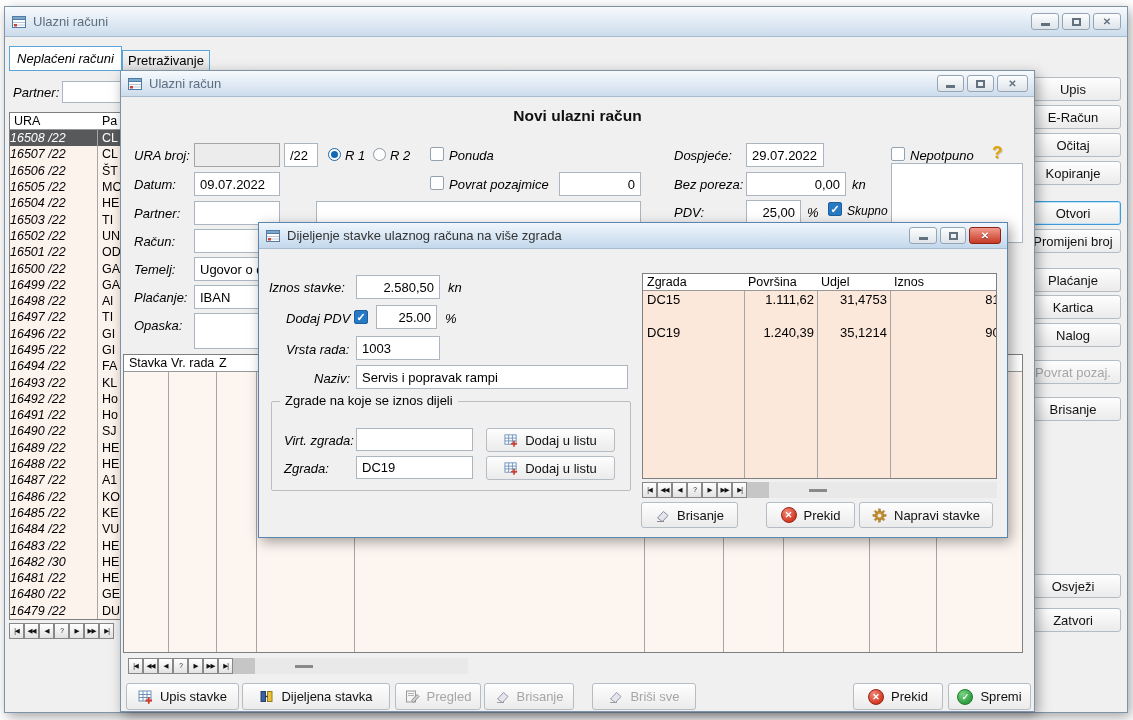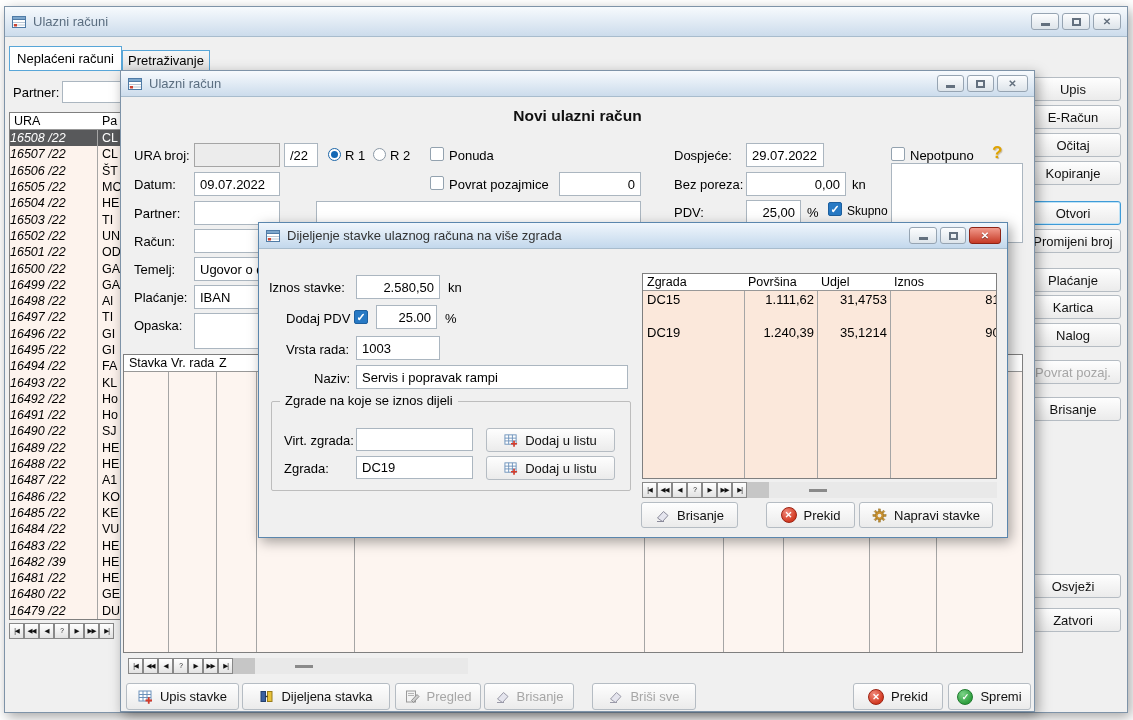--- a/index.html
+++ b/index.html
@@ -18,21 +18,21 @@
   .wbtn { width:28px; height:17px; background:linear-gradient(#fcfdfe,#dde4ea);
           border:1px solid #96a4b2; border-radius:3px; display:flex;
           align-items:center; justify-content:center; }
   .g-min { width:9px; height:3px; background:#63707e; margin-top:6px; }
   .g-max { width:9px; height:8px; border:2px solid #63707e; }
   .g-x   { font-size:10px; font-weight:bold; color:#63707e; line-height:1; }
   .wbtn.red { width:32px; background:linear-gradient(#f29a8c,#c63a26);
               border-color:#8e2315; }
   .wbtn.red .g-x { color:#fff; text-shadow:0 1px 1px rgba(0,0,0,.45); }
 
-  .lbl { position:absolute; font-size:13px; white-space:nowrap; }
+  .lbl { position:absolute; font-size:13px; white-space:nowrap;font-style:italic; }
   .inp { position:absolute; background:#fff; border:1px solid #abb6c0; font-size:13px;
          display:flex; align-items:center; padding:0 5px; white-space:nowrap; overflow:hidden; }
   .inp.right { justify-content:flex-end; }
   .inp.dis { background:#ececec; border-color:#a5a5a5; }
   .inp.memo { align-items:flex-start; }
   .cb { position:absolute; width:14px; height:14px; border:1px solid #93a2af;
         background:#fff; border-radius:2px; display:flex; align-items:center; justify-content:center; }
   .cb.on { background:#2779c4; border-color:#1d5f9e; }
   .cb.on::after { content:"✓"; color:#fff; font-size:11px; font-weight:bold; line-height:1; }
   .rad { position:absolute; width:13px; height:13px; border-radius:50%;
@@ -115,21 +115,21 @@
         </div>
       <div class="wbtn">
           <span class="g-max"></span>
         </div>
       <div class="wbtn">
           <span class="g-x">✕</span>
         </div>
     </div>
   </div>
 
-  <div class="tab active" style="left:4px; top:39px; width:113px; height:25px;">
+  <div class="tab active" style="left:4px; top:39px; width:113px; height:25px;font-style:italic;">
     <span>Neplaćeni računi</span>
   </div>
   <div class="tab inactive" style="left:117px; top:43px; width:88px; height:21px;">
     <span>Pretraživanje</span>
   </div>
 
   <div class="lbl" style="left:8px; top:78px;">Partner:</div>
   <div class="inp" style="left:57px; top:74px; width:148px; height:22px;"></div>
 
   <div class="grid" id="ura-grid" style="left:4px; top:105px; width:114px; height:508px; background:#fdf3ed;">
@@ -236,21 +236,21 @@
         </div>
         <div class="lrow">
           <div class="lnum">16484 /22</div>
           <div class="lpart">VU</div>
         </div>
         <div class="lrow">
           <div class="lnum">16483 /22</div>
           <div class="lpart">HE</div>
         </div>
         <div class="lrow">
-          <div class="lnum">16482 /39</div>
+          <div class="lnum">16482 /30</div>
           <div class="lpart">HE</div>
         </div>
         <div class="lrow">
           <div class="lnum">16481 /22</div>
           <div class="lpart">HE</div>
         </div>
         <div class="lrow">
           <div class="lnum">16480 /22</div>
           <div class="lpart">GE</div>
         </div>

